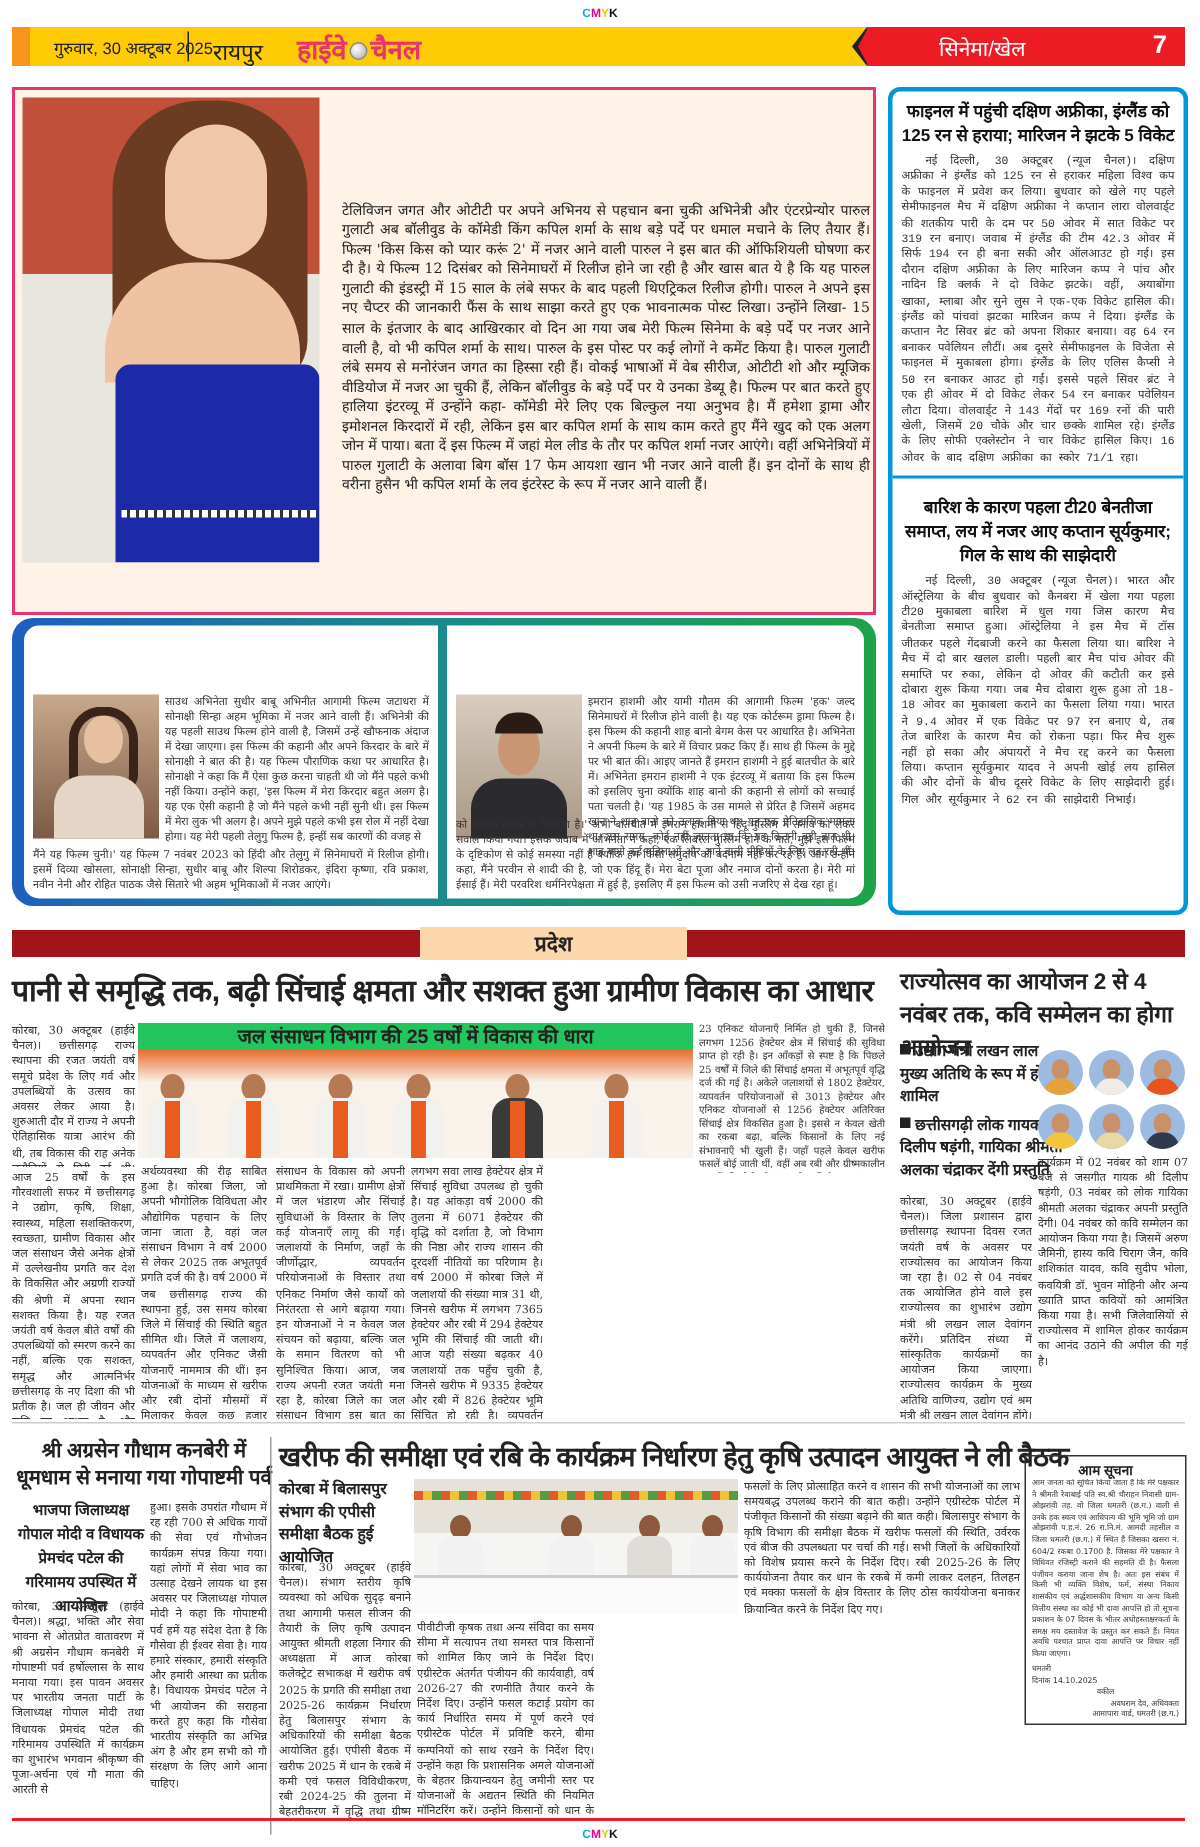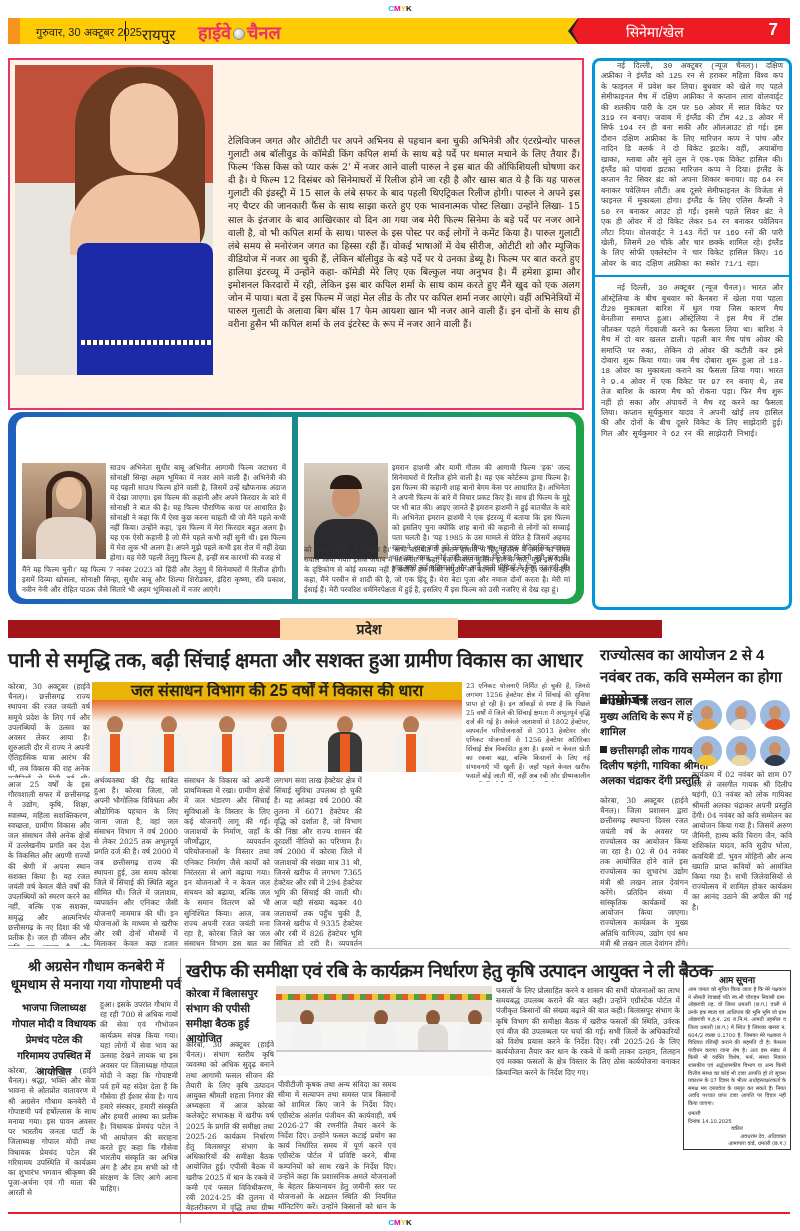--- a/index.html
+++ b/index.html
@@ -44,30 +44,30 @@
   .feature { top: 412px; left: 8px; width: 576px; height: 192px; border-radius: 14px; background: linear-gradient(90deg, #1e5fbf, #1b8a8a 50%, #1ea34a); padding: 5px; }
   .feature .inner { position: absolute; top: 5px; bottom: 5px; background: #fff; }
   .feature .left { left: 8px; width: 276px; border-radius: 10px 0 0 10px; }
   .feature .right { left: 290px; width: 278px; border-radius: 0 10px 10px 0; }
   .feature .fh { text-align: center; font-weight: bold; font-size: 13px; line-height: 20px; color: #111; padding: 3px 4px 0 4px; font-family: "Liberation Sans", sans-serif; }
   .feature .fimg { position: absolute; top: 46px; width: 84px; height: 96px; }
   .feature .ftext { position: absolute; font-size: 7.2px; line-height: 10px; text-align: justify; color: #333; font-family: "DejaVu Serif", serif; }
   .feature .fbottom { position: absolute; left: 6px; right: 6px; bottom: 4px; font-size: 7.2px; line-height: 10px; text-align: justify; color: #333; font-family: "DejaVu Serif", serif; }
 
   
-  .pradesh { top: 620px; left: 8px; width: 654px; height: 18px; background: #a0141a; }
+  .pradesh { top: 620px; left: 8px; width: 782px; height: 18px; background: #a0141a; }
   .pradesh .tag { position: absolute; left: 272px; top: -2px; width: 178px; height: 22px; background: #fcd7a9; text-align: center; font-weight: bold; font-size: 14px; line-height: 22px; color: #222; font-family: "Liberation Sans", sans-serif; }
 
   .main-head { top: 646px; left: 8px; width: 580px; font-size: 20px; font-weight: bold; font-family: "Liberation Sans", sans-serif; color: #222; white-space: nowrap; letter-spacing: -0.3px; }
   .right-head { top: 644px; left: 600px; width: 196px; font-size: 15px; line-height: 22px; font-weight: bold; font-family: Liberation Sans, sans-serif; color: #222; }
 
   .col { font-size: 7.4px; line-height: 10.2px; text-align: justify; color: #333; font-family: "DejaVu Serif", serif; }
 
   .photo-strip { top: 682px; left: 92px; width: 370px; height: 90px; background: #f4e2cf; overflow: hidden; }
-  .photo-strip .cap { position: absolute; top: 0; left: 0; width: 100%; text-align: center; font-size: 16px; font-weight: bold; color: #222; background: #eab308; line-height: 18px; font-family: "Liberation Sans", sans-serif; }
+  .photo-strip .cap { position: absolute; top: 0; left: 0; width: 100%; text-align: center; font-size: 13px; font-weight: bold; color: #222; background: #22c55e; line-height: 18px; font-family: "Liberation Sans", sans-serif; }
   .photo-strip .stage { position: absolute; top: 18px; left: 0; width: 100%; height: 72px; background: linear-gradient(180deg, #e86d2f 0%, #f8f2ea 30%, #f8f2ea 100%); }
   .person { position: absolute; bottom: 0; width: 38px; height: 56px; }
   .person .hd { position: absolute; left: 11px; top: 0; width: 16px; height: 18px; border-radius: 50%; background: #b57a53; }
   .person .bd { position: absolute; left: 2px; top: 16px; width: 34px; height: 40px; border-radius: 12px 12px 0 0; background: #f3f1ee; }
   .person .sc { position: absolute; left: 14px; top: 18px; width: 10px; height: 38px; background: #e95d20; }
 
   .rajyot-list { top: 694px; left: 600px; width: 112px; font-size: 10.4px; line-height: 15px; font-weight: bold; color: #222; font-family: "Liberation Sans", sans-serif; }
   .rajyot-list .b { display: inline-block; width: 7px; height: 7px; background: #222; margin-right: 3px; vertical-align: 1px; }
   .artists { top: 696px; left: 690px; width: 104px; height: 92px; }
   .artist { position: absolute; width: 30px; height: 30px; border-radius: 50%; background: #9dbbe0; overflow: hidden; }
@@ -125,22 +125,24 @@
     <div class="hair"></div>
     <div class="neck"></div>
     <div class="face"></div>
     <div class="dress"></div>
     <div class="belt"></div>
   </div>
   <div class="body">टेलिविजन जगत और ओटीटी पर अपने अभिनय से पहचान बना चुकी अभिनेत्री और एंटरप्रेन्योर पारुल गुलाटी अब बॉलीवुड के कॉमेडी किंग कपिल शर्मा के साथ बड़े पर्दे पर धमाल मचाने के लिए तैयार हैं। फिल्म 'किस किस को प्यार करूं 2' में नजर आने वाली पारुल ने इस बात की ऑफिशियली घोषणा कर दी है। ये फिल्म 12 दिसंबर को सिनेमाघरों में रिलीज होने जा रही है और खास बात ये है कि यह पारुल गुलाटी की इंडस्ट्री में 15 साल के लंबे सफर के बाद पहली थिएट्रिकल रिलीज होगी। पारुल ने अपने इस नए चैप्टर की जानकारी फैंस के साथ साझा करते हुए एक भावनात्मक पोस्ट लिखा। उन्होंने लिखा- 15 साल के इंतजार के बाद आखिरकार वो दिन आ गया जब मेरी फिल्म सिनेमा के बड़े पर्दे पर नजर आने वाली है, वो भी कपिल शर्मा के साथ। पारुल के इस पोस्ट पर कई लोगों ने कमेंट किया है। पारुल गुलाटी लंबे समय से मनोरंजन जगत का हिस्सा रही हैं। वोकई भाषाओं में वेब सीरीज, ओटीटी शो और म्यूजिक वीडियोज में नजर आ चुकी हैं, लेकिन बॉलीवुड के बड़े पर्दे पर ये उनका डेब्यू है। फिल्म पर बात करते हुए हालिया इंटरव्यू में उन्होंने कहा- कॉमेडी मेरे लिए एक बिल्कुल नया अनुभव है। मैं हमेशा ड्रामा और इमोशनल किरदारों में रही, लेकिन इस बार कपिल शर्मा के साथ काम करते हुए मैंने खुद को एक अलग जोन में पाया। बता दें इस फिल्म में जहां मेल लीड के तौर पर कपिल शर्मा नजर आएंगे। वहीं अभिनेत्रियों में पारुल गुलाटी के अलावा बिग बॉस 17 फेम आयशा खान भी नजर आने वाली हैं। इन दोनों के साथ ही वरीना हुसैन भी कपिल शर्मा के लव इंटरेस्ट के रूप में नजर आने वाली हैं।</div>
 </div>
 
 <div class="abs sports">
+  <div class="h">फाइनल में पहुंची दक्षिण अफ्रीका, इंग्लैंड को 125 रन से हराया; मारिजन ने झटके 5 विकेट</div>
   <div class="t">नई दिल्ली, 30 अक्टूबर (न्यूज चैनल)। दक्षिण अफ्रीका ने इंग्लैंड को 125 रन से हराकर महिला विश्व कप के फाइनल में प्रवेश कर लिया। बुधवार को खेले गए पहले सेमीफाइनल मैच में दक्षिण अफ्रीका ने कप्तान लारा वोलवार्ड्ट की शतकीय पारी के दम पर 50 ओवर में सात विकेट पर 319 रन बनाए। जवाब में इंग्लैंड की टीम 42.3 ओवर में सिर्फ 194 रन ही बना सकी और ऑलआउट हो गई। इस दौरान दक्षिण अफ्रीका के लिए मारिजन कप्प ने पांच और नादिन डि क्लर्क ने दो विकेट झटके। वहीं, अयाबोंगा खाका, म्लाबा और सुने लुस ने एक-एक विकेट हासिल की। इंग्लैंड को पांचवां झटका मारिजन कप्प ने दिया। इंग्लैंड के कप्तान नैट सिवर ब्रंट को अपना शिकार बनाया। वह 64 रन बनाकर पवेलियन लौटीं। अब दूसरे सेमीफाइनल के विजेता से फाइनल में मुकाबला होगा। इंग्लैंड के लिए एलिस कैप्सी ने 50 रन बनाकर आउट हो गईं। इससे पहले सिवर ब्रंट ने एक ही ओवर में दो विकेट लेकर 54 रन बनाकर पवेलियन लौटा दिया। वोलवार्ड्ट ने 143 गेंदों पर 169 रनों की पारी खेली, जिसमें 20 चौके और चार छक्के शामिल रहे। इंग्लैंड के लिए सोफी एक्लेस्टोन ने चार विकेट हासिल किए। 16 ओवर के बाद दक्षिण अफ्रीका का स्कोर 71/1 रहा।</div>
   <div class="div"></div>
+  <div class="h">बारिश के कारण पहला टी20 बेनतीजा समाप्त, लय में नजर आए कप्तान सूर्यकुमार; गिल के साथ की साझेदारी</div>
   <div class="t">नई दिल्ली, 30 अक्टूबर (न्यूज चैनल)। भारत और ऑस्ट्रेलिया के बीच बुधवार को कैनबरा में खेला गया पहला टी20 मुकाबला बारिश में धुल गया जिस कारण मैच बेनतीजा समाप्त हुआ। ऑस्ट्रेलिया ने इस मैच में टॉस जीतकर पहले गेंदबाजी करने का फैसला लिया था। बारिश ने मैच में दो बार खलल डाली। पहली बार मैच पांच ओवर की समाप्ति पर रुका, लेकिन दो ओवर की कटौती कर इसे दोबारा शुरू किया गया। जब मैच दोबारा शुरू हुआ तो 18-18 ओवर का मुकाबला कराने का फैसला लिया गया। भारत ने 9.4 ओवर में एक विकेट पर 97 रन बनाए थे, तब तेज बारिश के कारण मैच को रोकना पड़ा। फिर मैच शुरू नहीं हो सका और अंपायरों ने मैच रद्द करने का फैसला लिया। कप्तान सूर्यकुमार यादव ने अपनी खोई लय हासिल की और दोनों के बीच दूसरे विकेट के लिए साझेदारी हुई। गिल और सूर्यकुमार ने 62 रन की साझेदारी निभाई।</div>
 </div>
 
 <div class="abs feature">
   <div class="inner left">
     <div class="fimg" style="left:6px; background: linear-gradient(180deg,#c9a98c,#7a5a44);">
       <div style="position:absolute;left:34px;top:14px;width:26px;height:32px;border-radius:50%;background:#e7c0a0;"></div>
       <div style="position:absolute;left:24px;top:8px;width:46px;height:56px;border-radius:22px 22px 10px 10px;border:6px solid #3a241a;border-bottom:none;"></div>
       <div style="position:absolute;left:14px;top:54px;width:60px;height:42px;border-radius:20px 20px 0 0;background:#e4d5c6;"></div>
     </div>

